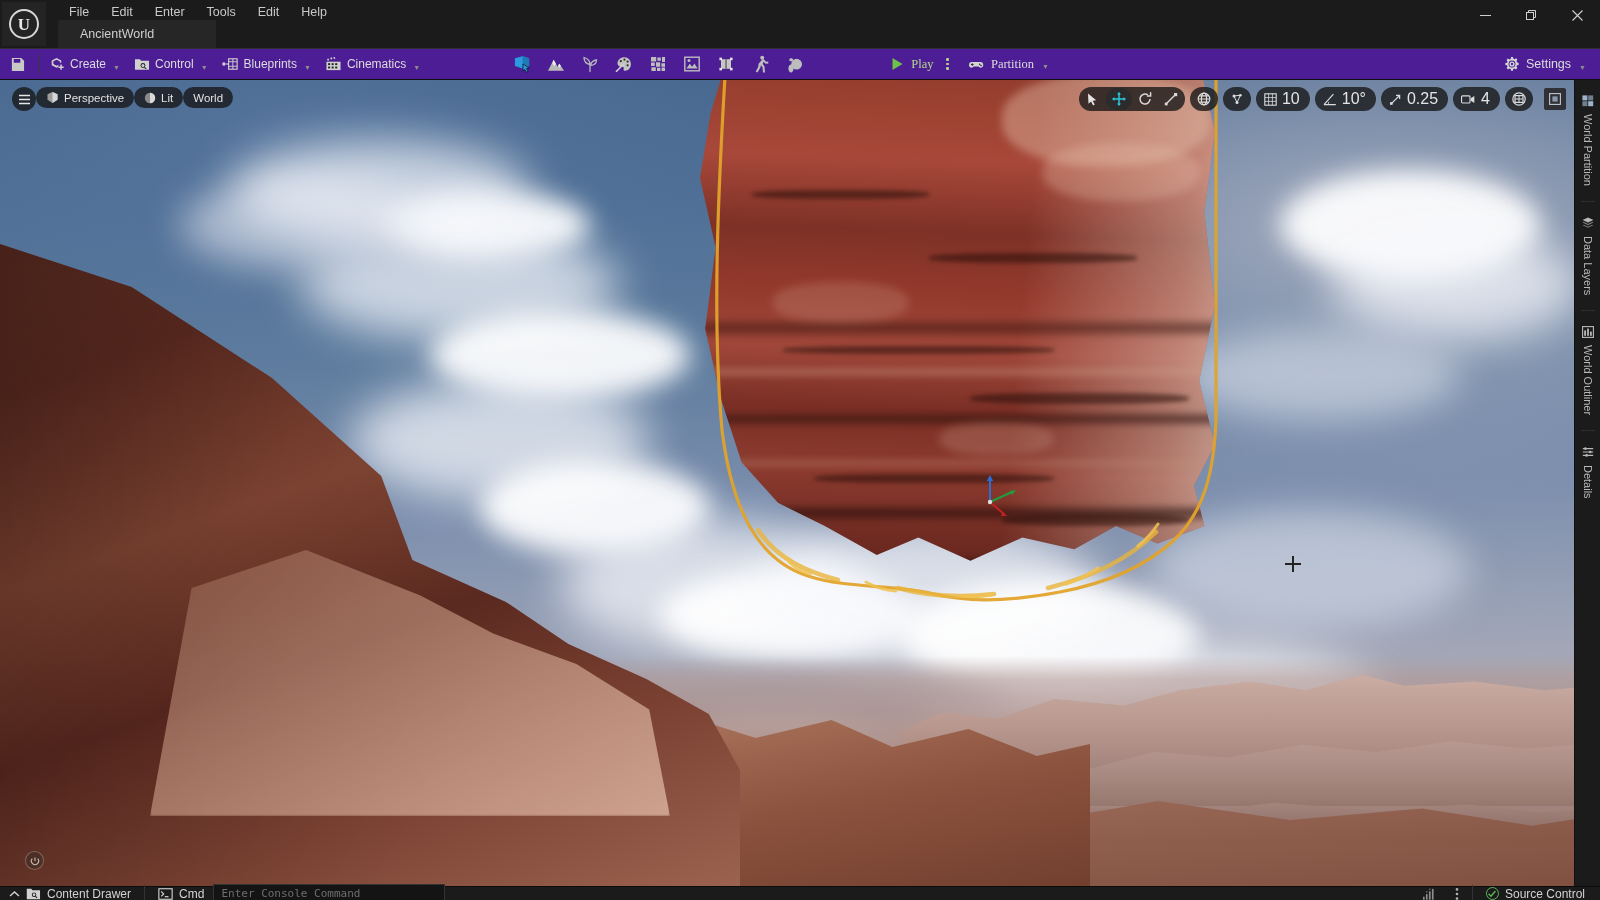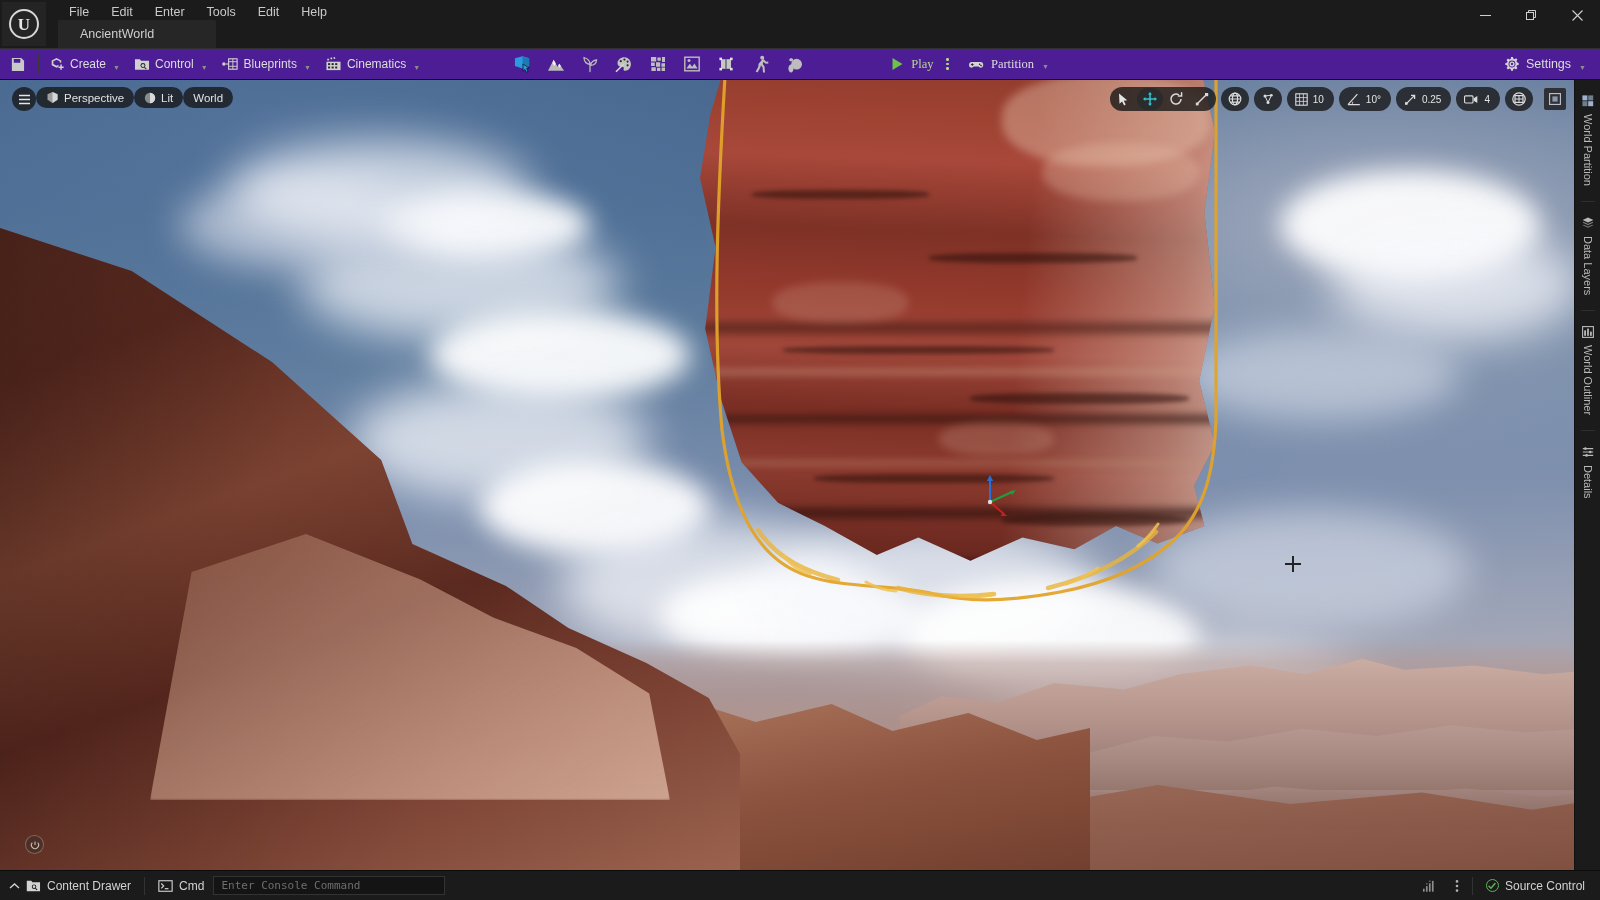--- a/index.html
+++ b/index.html
@@ -183,21 +183,21 @@
     position: absolute; right: 8px; top: 7px; display: flex; align-items: center; gap: 5px; z-index: 5;
   }
   .grp { display: flex; align-items: center; background: rgba(22,22,22,0.78); border-radius: 12px; padding: 1px; }
   .gbtn {
     width: 26px; height: 22px; display: flex; align-items: center; justify-content: center; border-radius: 11px;
   }
   .gbtn.on { background: #2b2b2b; }
   .grp.single { border-radius: 12px; }
   .snap {
     display: flex; align-items: center; gap: 5px; height: 24px; padding: 0 10px 0 8px;
-    border-radius: 12px; background: rgba(22,22,22,0.78); color: #e4e4e4; font-size: 10px;
+    border-radius: 12px; background: rgba(22,22,22,0.78); color: #e4e4e4; font-size: 16px;
   }
   .maximize-btn {
     width: 22px; height: 22px; margin-left: 6px; display: flex; align-items: center; justify-content: center;
     background: #2f3136; border-radius: 2px;
   }
   .vp-corner-btn {
     position: absolute; left: 25px; bottom: 16px; width: 19px; height: 19px; border-radius: 50%;
     background: rgba(60,45,38,0.55); border: 1px solid rgba(190,170,155,0.45);
     display: flex; align-items: center; justify-content: center; z-index: 5;
   }
@@ -209,21 +209,21 @@
   }
   .rail-tab {
     writing-mode: vertical-rl; text-orientation: mixed;
     font-size: 11px; color: #b9b9b9; padding: 9px 0;
     display: flex; align-items: center; gap: 7px; cursor: default;
   }
   .rail-sep { width: 14px; height: 1px; background: #2e2e2e; margin: 6px 0; }
 
   
   .statusbar {
-    height: 30px; background: #1b1b1b; display: flex; align-items: center;
+    height: 14px; background: #1b1b1b; display: flex; align-items: center;
     border-top: 1px solid #0c0c0c; flex: none; position: relative;
   }
   .sb-item { display: flex; align-items: center; gap: 6px; font-size: 12px; color: #d2d2d2; padding: 0 9px; height: 24px; }
   .sb-sep { width: 1px; height: 18px; background: #333; margin: 0 4px; }
   .console-input {
     width: 232px; height: 19px; background: #141414; border: 1px solid #333;
     color: #6e6e6e; font-family: "DejaVu Sans Mono", monospace; font-size: 11px;
     padding: 0 7px; outline: none;
   }
   .console-input::placeholder { color: #6e6e6e; }

